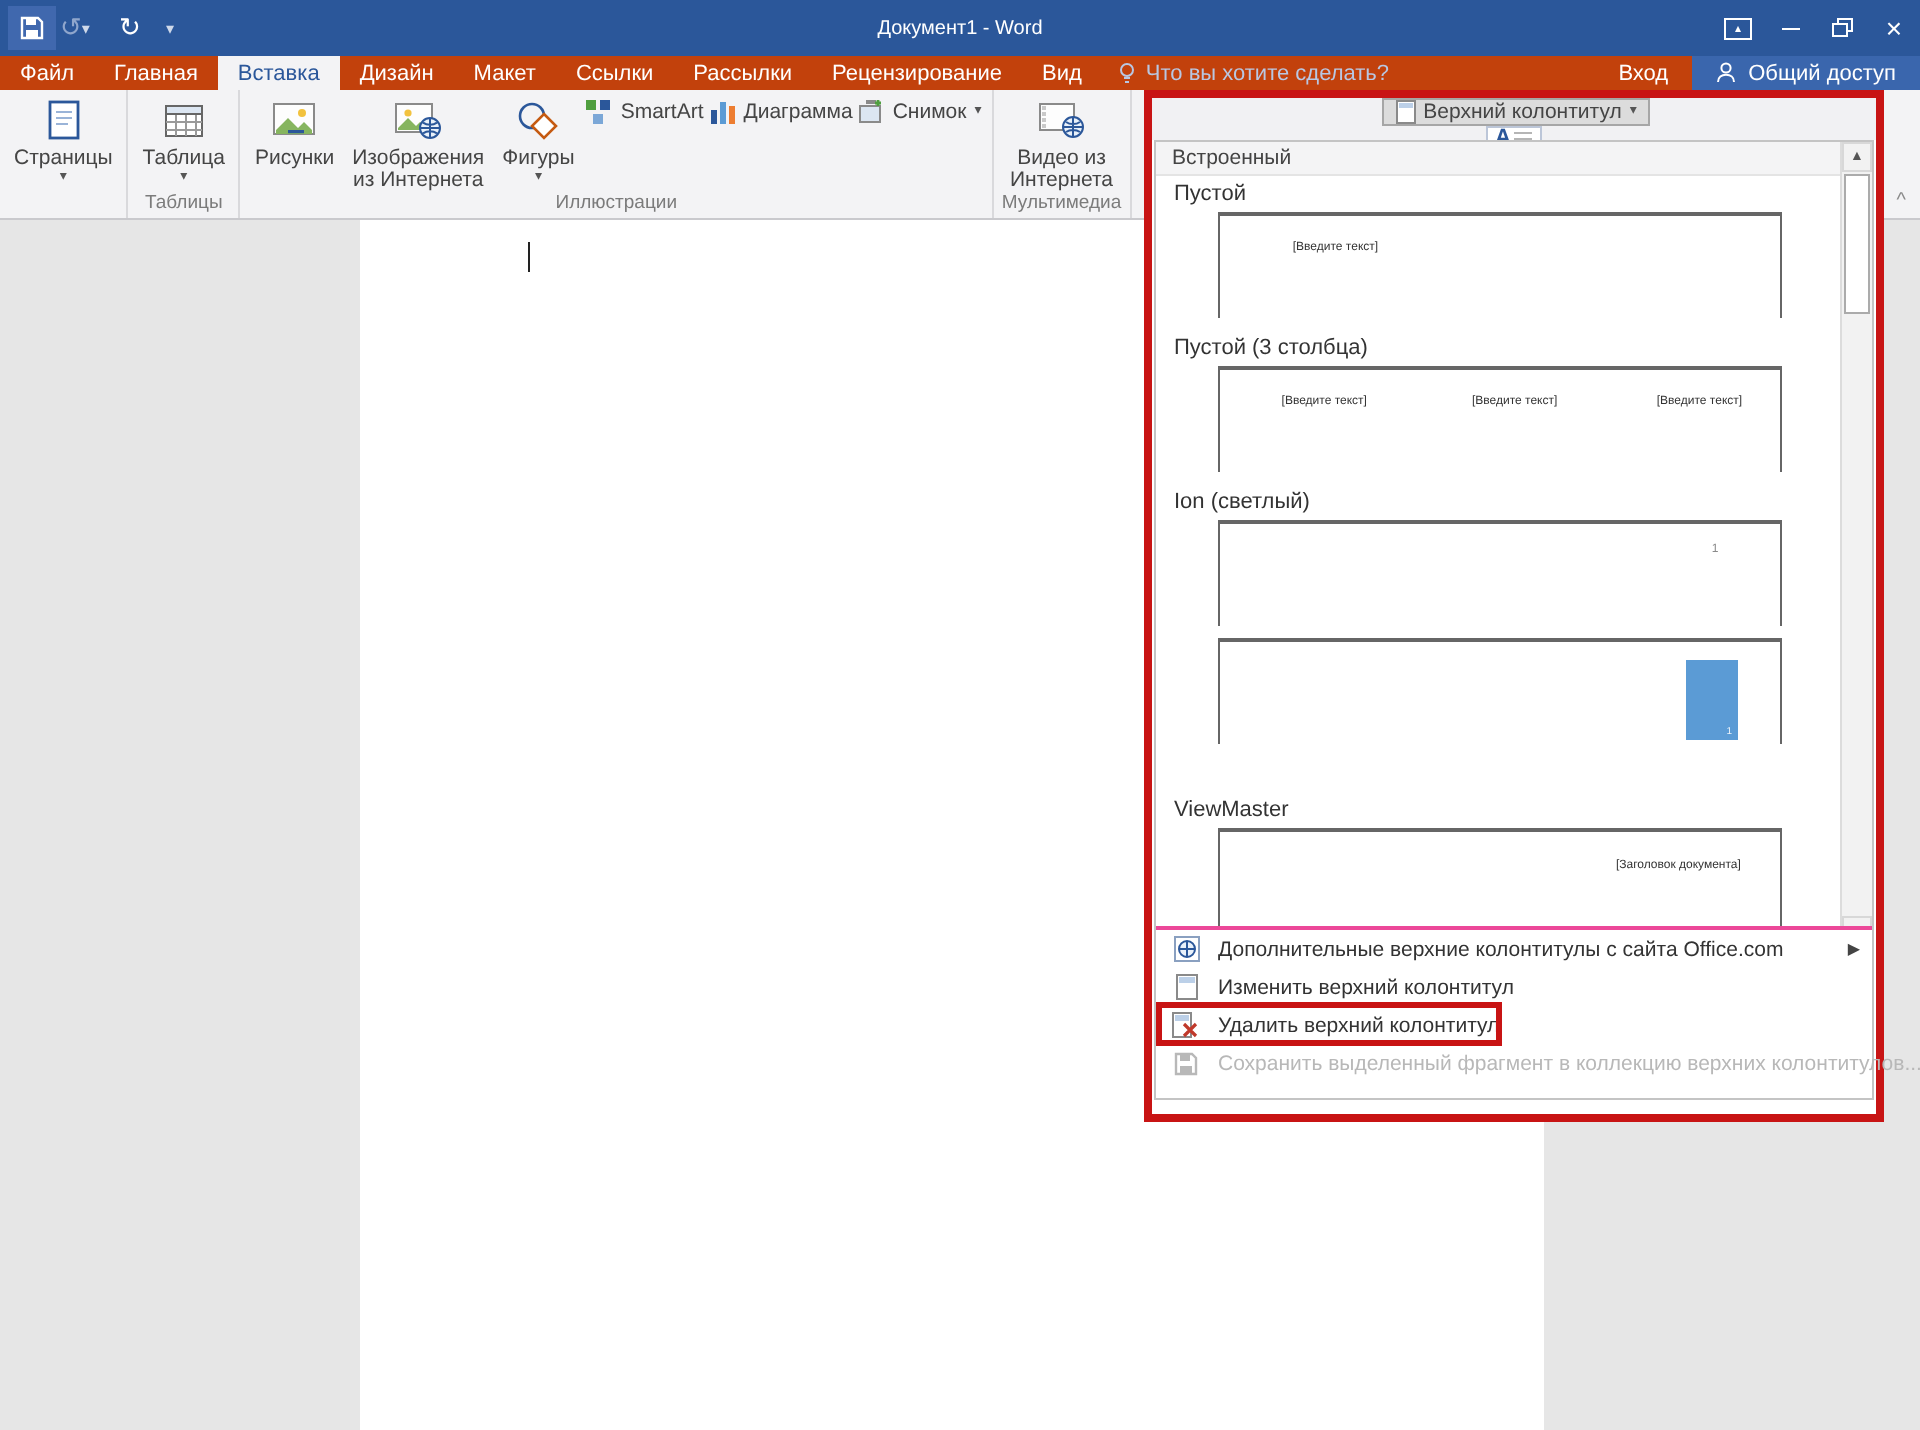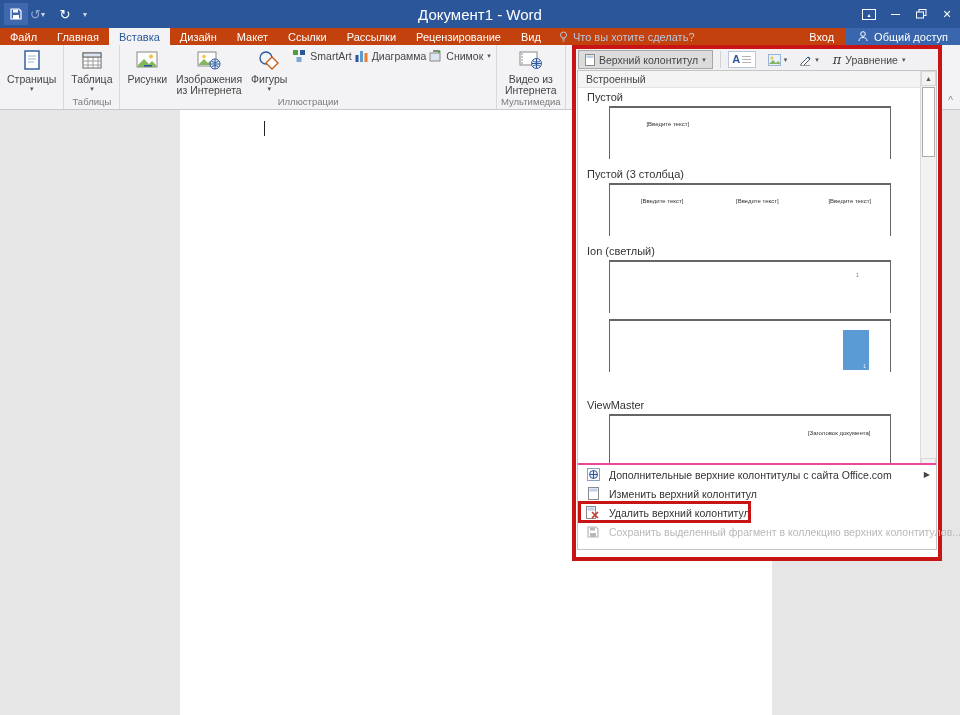--- a/index.html
+++ b/index.html
@@ -7,21 +7,21 @@
   body { font-family: "Liberation Sans", "DejaVu Sans", sans-serif; background:#e6e6e6; position:relative; }
 
   
   .titlebar { position:absolute; left:0; top:0; width:960px; height:28px; background:#2b579a; display:flex; align-items:center; color:#fff; }
   .qat { display:flex; align-items:center; height:100%; padding-left:4px; gap:2px; }
   .qat-save { width:24px; height:22px; background:#4068ae; display:flex; align-items:center; justify-content:center; }
   .qat-btn { width:22px; height:22px; display:flex; align-items:center; justify-content:center; font-size:13px; }
   .qat-undo { color:#8fa6cc; font-size:13px; }
   .qat-redo { color:#fff; }
   .qat-custom { color:#cfd9ea; font-size:8px; width:14px; }
-  .tb-title { position:absolute; left:0; right:0; text-align:center; font-size:15px; color:#fff; pointer-events:none; }
+  .tb-title { position:absolute; left:0; right:0; text-align:center; font-size:10px; color:#fff; pointer-events:none; }
   .winbtns { margin-left:auto; display:flex; align-items:center; height:100%; }
   .winbtn { width:26px; height:100%; display:flex; align-items:center; justify-content:center; color:#fff; }
   .ribbonopts-box { width:14px; height:11px; border:1px solid #fff; display:flex; align-items:center; justify-content:center; font-size:6px; }
   .minbar { width:9px; height:1px; background:#fff; display:block; }
   .close-x { font-size:14px; line-height:1; }
 
   
   .tabrow { position:absolute; left:0; top:28px; width:960px; height:17px; background:#c2410c; display:flex; align-items:stretch; color:#fff; font-size:11px; }
   .tab { padding:0 10px; display:flex; align-items:center; }
   .tab.active { background:#f3f3f5; color:#2b579a; }
@@ -42,21 +42,21 @@
   .smallbtn { display:flex; align-items:center; gap:4px; font-size:10.5px; color:#454545; white-space:nowrap; }
   .collapse-chevron { position:absolute; right:7px; top:95px; font-size:10px; color:#8a8a8a; z-index:3; }
 
   
   .docarea { position:absolute; left:0; top:110px; width:960px; height:605px; background:#e6e6e6; }
   .page { position:absolute; left:180px; top:0; width:592px; height:605px; background:#fff; }
   .caret { position:absolute; left:84px; top:11px; width:1px; height:15px; background:#222; }
 
   
   .annot { position:absolute; left:572px; top:45px; width:370px; height:516px; border:4px solid #c81414; background:#fff; z-index:5; }
-  .strip { height:21px; background:#f1f1f3; display:flex; align-items:center; font-size:10.5px; color:#454545; }
+  .strip { height:21px; background:#f1f1f3; display:flex; align-items:center; font-size:10.5px; color:#454545;flex-direction:column; }
   .hdrbtn { display:flex; align-items:center; gap:4px; height:19px; margin-left:2px; padding:0 6px; background:#dcdcdc; border:1px solid #a6a6a6; }
   .strip-sep { width:1px; height:17px; background:#d2d2d4; margin:0 7px; }
   .wordart-btn { width:28px; height:17px; border:1px solid #bcc6d8; display:flex; align-items:center; justify-content:center; gap:2px; background:#fff; }
   .wordart-a { color:#2b579a; font-size:11px; font-weight:bold; line-height:1; }
   .wa-lines { display:flex; flex-direction:column; gap:2px; }
   .wa-lines i { display:block; width:9px; height:1px; background:#b5b5b5; }
   .stripbtn { display:flex; align-items:center; gap:3px; margin-left:12px; }
   .eqbtn { display:flex; align-items:center; gap:4px; margin-left:14px; }
   .pi { font-family:"DejaVu Serif", serif; font-style:italic; font-size:13px; color:#444; }
 

